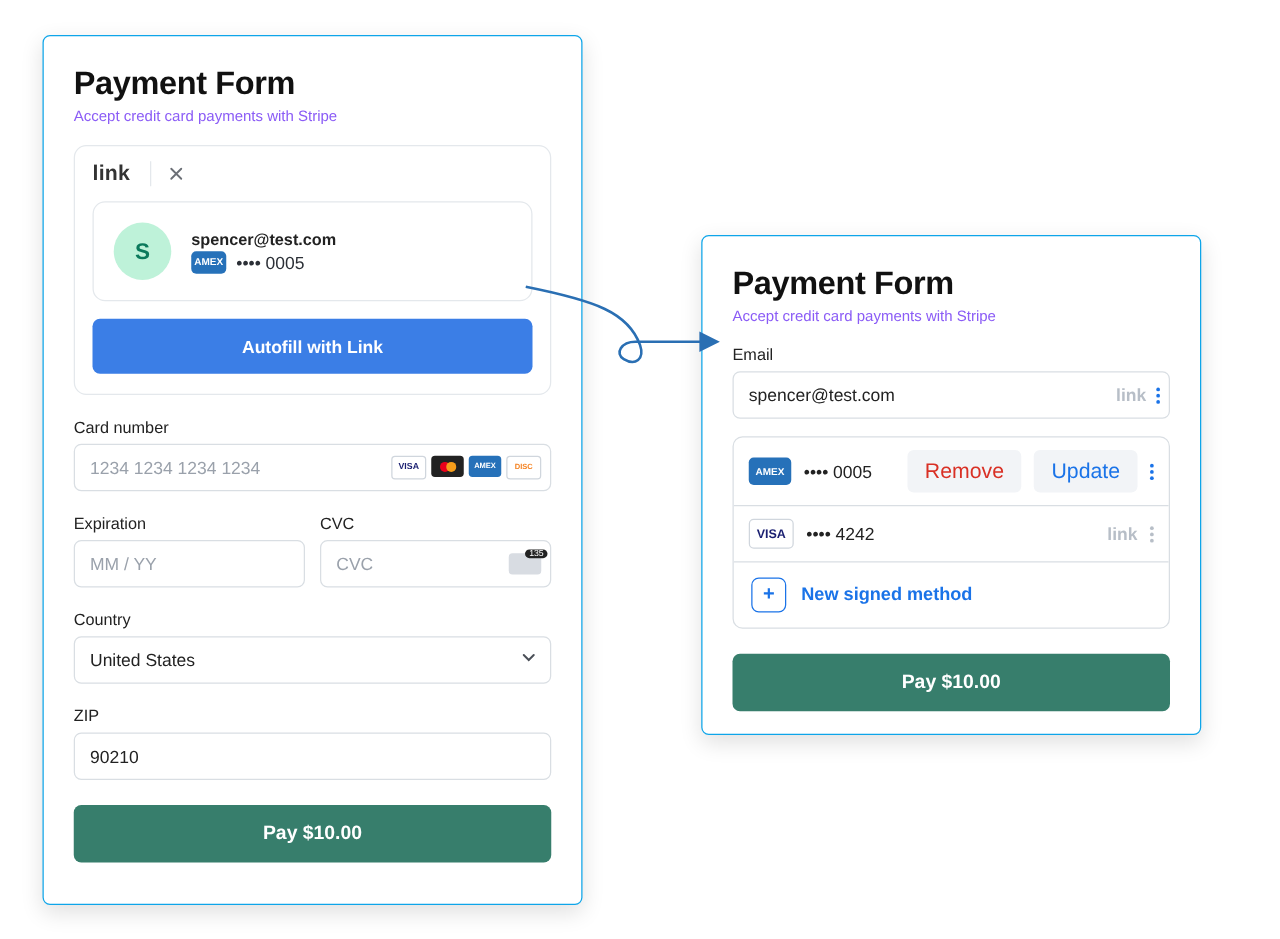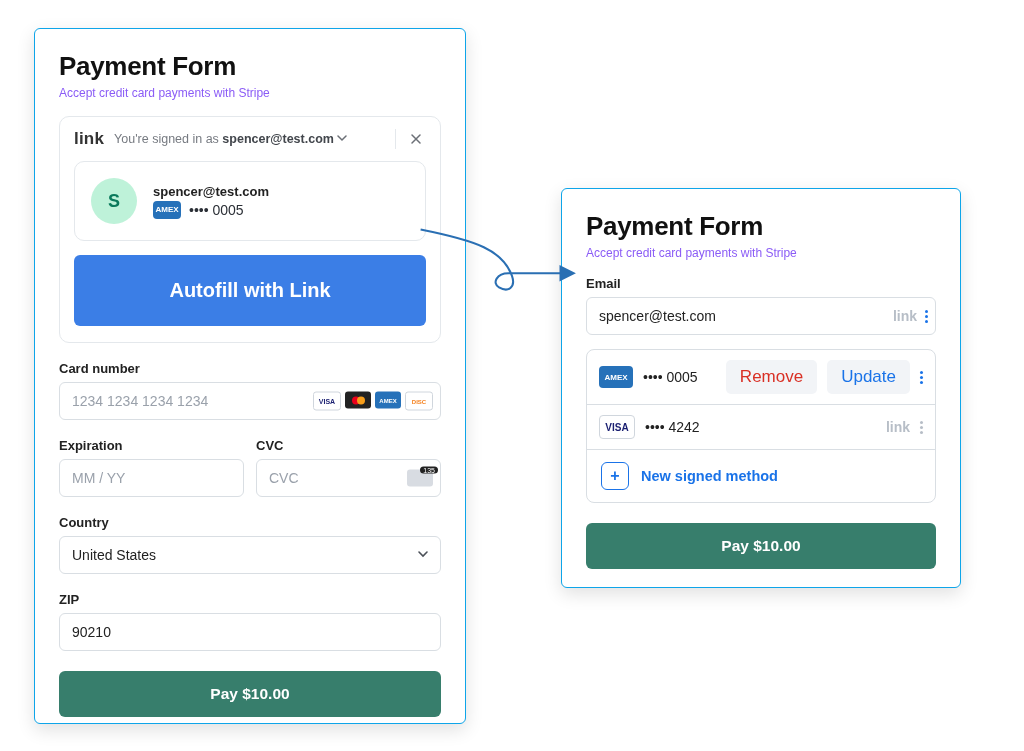--- a/index.html
+++ b/index.html
@@ -40,24 +40,24 @@
   .signed-in { flex: 1; font-size: 12.5px; color: #767a81; }
   .signed-in strong { color: #42464c; font-weight: 700; }
   .caret-icon, .close-icon { display: inline-flex; align-items: center; justify-content: center; color: #6b6f76; }
   .close-icon { width: 20px; height: 20px; border-left: 1px solid var(--border-soft); padding-left: 10px; margin-left: 6px; }
 
   .saved-card { border: 1px solid var(--border-soft); border-radius: 10px; padding: 16px 16px; margin-top: 12px; display: flex; align-items: center; gap: 16px; }
   .avatar { width: 46px; height: 46px; background: var(--avatar); border-radius: 50%; display: flex; align-items: center; justify-content: center; color: #0b7a5c; font-weight: 700; font-size: 18px; }
   .saved-info .email { font-size: 13px; font-weight: 700; color: #222; display: block; }
   .saved-info .masked { font-size: 14px; color: #2b2f36; display: flex; align-items: center; gap: 8px; margin-top: 2px; }
 
-  .autofill-btn { width: 100%; margin-top: 14px; background: var(--accent-blue-hover); color: #fff; border: none; border-radius: 6px; padding: 24px 0; font-size: 20px; font-weight: 600; cursor: pointer; }
+  .autofill-btn { width: 100%; margin-top: 14px; background: var(--accent-blue-hover); color: #fff; border: none; border-radius: 6px; padding: 14px 0; font-size: 14px; font-weight: 600; cursor: pointer; }
   .pay-btn { width: 100%; background: var(--accent-green); color: #fff; border: none; border-radius: 6px; padding: 14px 0; font-size: 15.5px; font-weight: 700; cursor: pointer; }
 
-  .field-label { font-size: 13px; font-weight: 700; color: #222; margin-top: 18px; margin-bottom: 6px; display: block; }
+  .field-label { font-size: 13px; font-weight: 400; color: #222; margin-top: 18px; margin-bottom: 6px; display: block; }
   .input, .select { width: 100%; box-sizing: border-box; border: 1px solid var(--border); border-radius: 6px; padding: 10px 12px; font-size: 14px; color: #222; background: #fff; }
   .input::placeholder { color: #9aa1ab; }
   .row { display: flex; gap: 12px; }
   .col { flex: 1; }
 
   .card-input-wrap { position: relative; }
   .card-logos { position: absolute; right: 8px; top: 50%; transform: translateY(-50%); display: flex; gap: 4px; }
   .card-chip { width: 26px; height: 17px; border-radius: 3px; display:flex; align-items:center; justify-content:center; font-size: 7px; font-weight: 800; }
   .visa { background:#fff; border:1px solid #d0d6dd; color:#1a1f71; }
   .mc { background:#222; }
@@ -101,28 +101,20 @@
 </head>
 <body>
 
 <div class="panel panel-left">
   <h1 class="title">Payment Form</h1>
   <p class="subtitle">Accept credit card payments with Stripe</p>
 
   <div class="link-card">
     <div class="link-header">
       <span class="brand-link">link</span>
-      <span class="signed-in">
-        <span>You're signed in as </span><strong>spencer@test.com</strong>
-        <span class="caret-icon">
-          <svg width="10" height="10" viewBox="0 0 10 10">
-              <path d="M1 3l4 4 4-4" stroke="currentColor" stroke-width="1.5" fill="none" stroke-linecap="round"></path>
-            </svg>
-        </span>
-      </span>
       <span class="close-icon">
         <svg width="12" height="12" viewBox="0 0 12 12">
             <path d="M2 2l8 8M10 2l-8 8" stroke="currentColor" stroke-width="1.5" stroke-linecap="round"></path>
           </svg>
       </span>
     </div>
 
     <div class="saved-card">
       <div class="avatar">
         <span>S</span>

